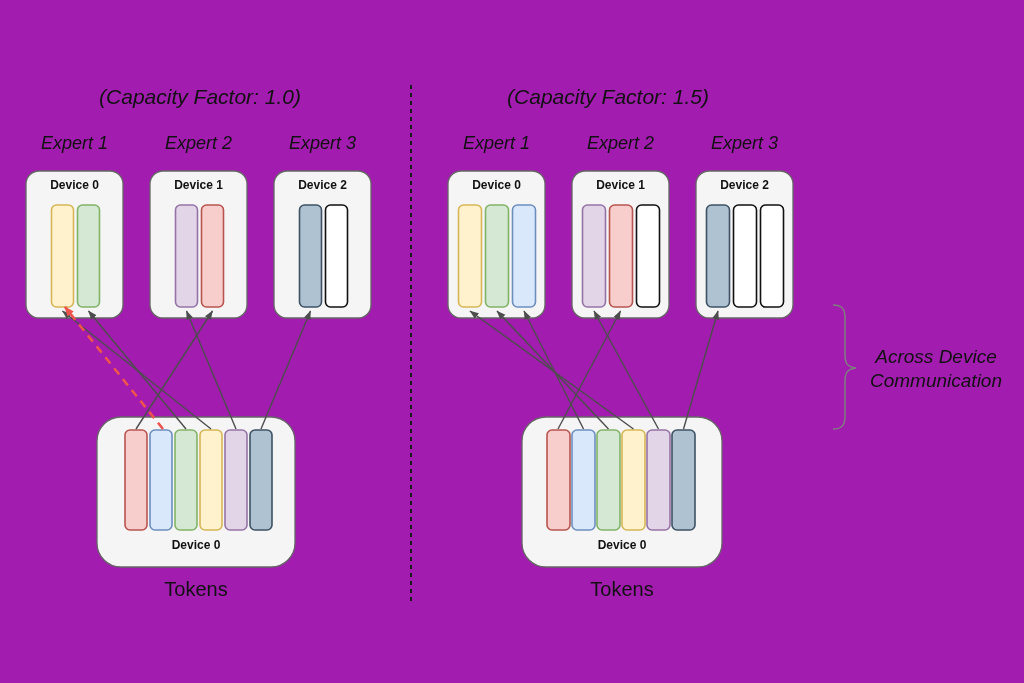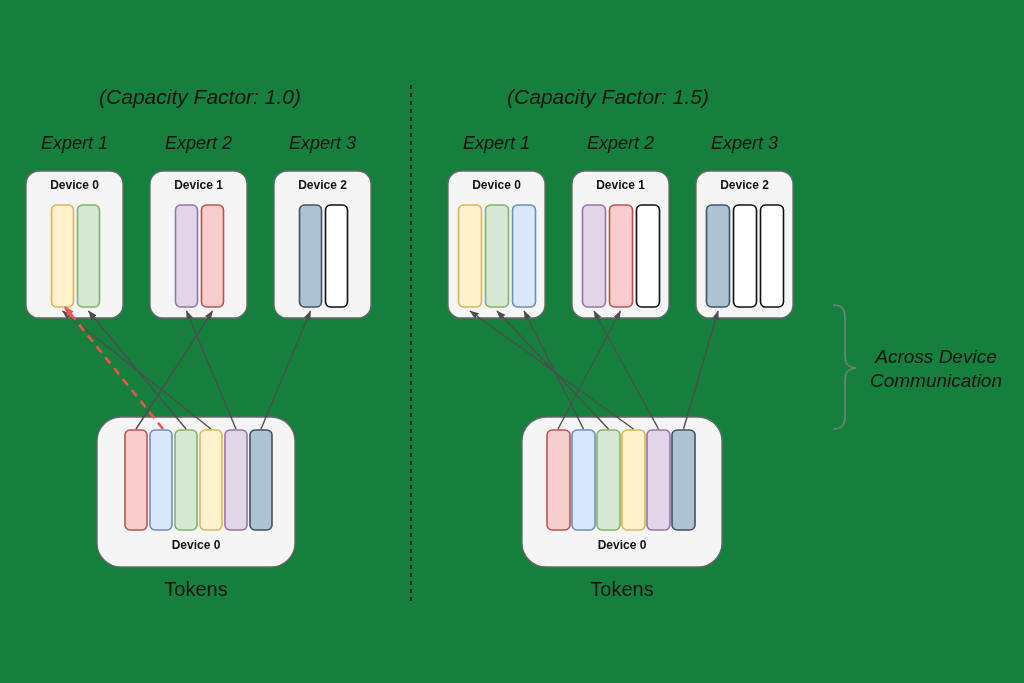--- a/index.html
+++ b/index.html
@@ -1,16 +1,16 @@
 <!DOCTYPE html>
 <html style="--red-f: #F8CECC; --red-s: #B85450; --blue-f: #DAE8FC; --blue-s: #6C8EBF; --green-f: #D5E8D4; --green-s: #82B366; --yellow-f: #FFF2CC; --yellow-s: #D6B656; --purple-f: #E1D5E7; --purple-s: #9673A6; --gray-f: #AFC2D1; --gray-s: #3D5265; --white-f: #FFFFFF; --white-s: #111111; --device_box-f: #F5F5F5; --device_box-s: #666666; --arrow-s: #4D4D4D; --dropped-s: #EF534E; --divider-s: #1A1A1A; --brace-s: #7F7F7F; --label_text-f: #111111;"><head>
 <meta charset="utf-8">
 <style>
   html,body{margin:0;padding:0;background:#ffffff;}
-  .stage{position:relative;width:1024px;height:683px;background:#15803d;overflow:hidden;
+  .stage{position:relative;width:1024px;height:683px;background:#a21caf;overflow:hidden;
          font-family:"Liberation Sans","DejaVu Sans",sans-serif;}
   svg{display:block;}
   text{font-family:"Liberation Sans","DejaVu Sans",sans-serif;fill:var(--label_text-f,#111);text-anchor:middle;}
   .t-title{font-size:21px;font-style:italic;}
   .t-expert{font-size:18px;font-style:italic;}
   .t-device{font-size:12px;font-weight:bold;}
   .t-tokens{font-size:20px;}
   .t-annot{font-size:19px;font-style:italic;}
   .devbox{fill:var(--device_box-f,#f5f5f5);stroke:var(--device_box-s,#666);stroke-width:1.3;}
   .shape{stroke-width:1.6;}

